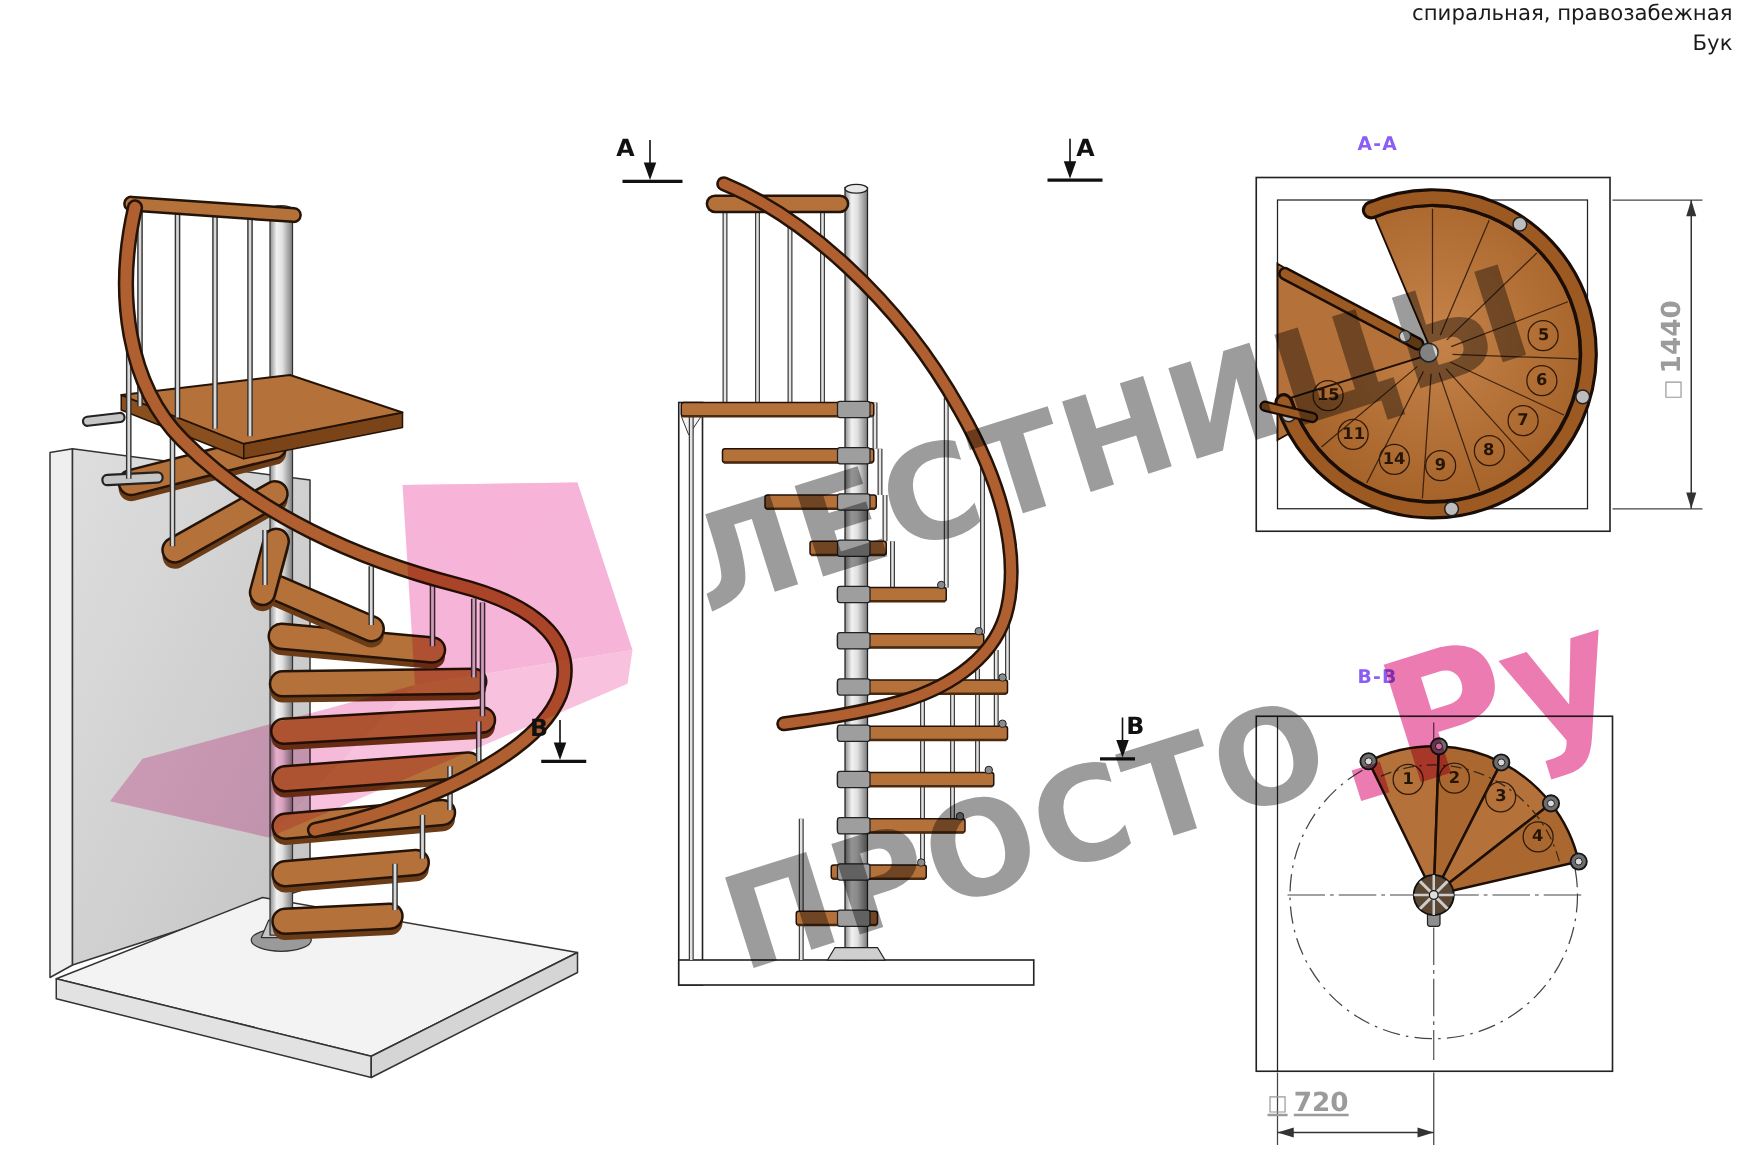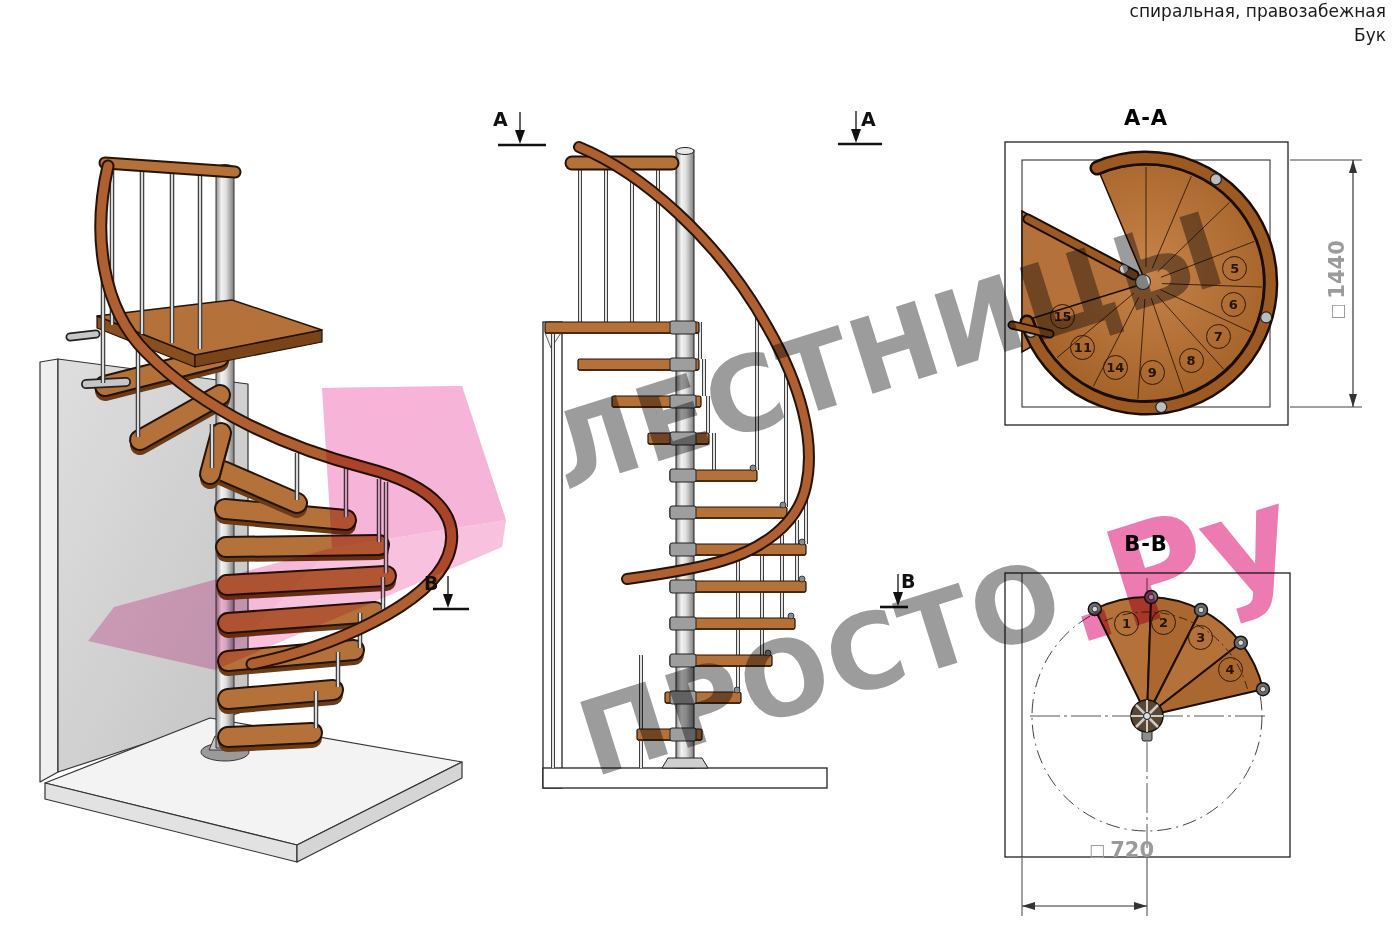--- a/index.html
+++ b/index.html
@@ -6,33 +6,33 @@
   #stage{
     position:relative;width:1400px;height:931px;background:#fff;overflow:hidden;
     font-family:"DejaVu Sans","Liberation Sans",sans-serif;
   }
   #drawing{position:absolute;left:0;top:0;}
   .hdr{
     position:absolute;top:0;right:14px;text-align:right;
     font-size:17px;line-height:1.4;color:#1b1b1b;white-space:nowrap;
   }
   .view-label{
-    position:absolute;width:120px;text-align:center;font-size:21px;font-weight:bold;
-    color:#000000;letter-spacing:1px;
+    position:absolute;width:120px;font-size:15px;font-weight:bold;
+    color:#8b5cf6;letter-spacing:1px;
   }
   .marker-letter{
     position:absolute;font-size:19px;font-weight:bold;color:#111;
   }
   .dim{
     position:absolute;font-weight:bold;font-size:21px;color:var(--dim_text,#9b9b9b);
     white-space:nowrap;
   }
   .dim .sq{font-size:17px;margin-right:5px;position:relative;top:-1px;}
   #dim-aa{width:140px;text-align:center;left:1267px;top:268px;transform:rotate(-90deg);}
-  #dim-bb{width:140px;text-align:right;left:1014px;top:838px;}
+  #dim-bb{width:140px;text-align:left;left:1014px;top:870px;text-decoration:underline;}
   .numcircle{
     position:absolute;width:25px;height:25px;border-radius:50%;
     border:1.6px solid #2e1a0a;color:#241505;font-size:13px;font-weight:bold;
     display:flex;align-items:center;justify-content:center;box-sizing:border-box;
   }
   .wm{
     position:absolute;font-weight:bold;white-space:nowrap;
     mix-blend-mode:multiply;transform-origin:left top;
     color:rgba(148,148,148,0.92);
   }

